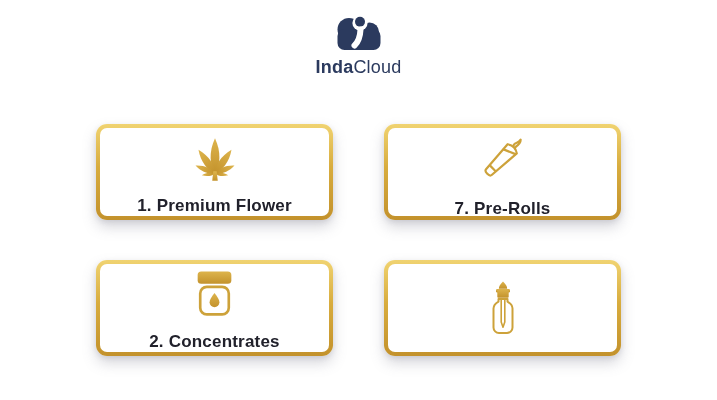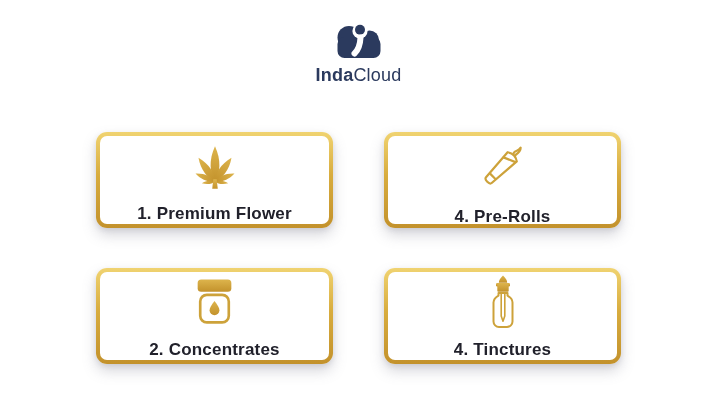--- a/index.html
+++ b/index.html
@@ -6,21 +6,21 @@
   html, body { width: 717px; height: 400px; }
   body {
     background: #ffffff;
     font-family: "Liberation Sans", sans-serif;
     overflow: hidden;
   }
   .page { width: 717px; height: 400px; position: relative; }
 
   
   .header {
-    padding-top: 20px;
+    padding-top: 12px;
     display: flex;
     flex-direction: column;
     align-items: center;
   }
   .logo-icon { display: block; }
   .brand {
     margin-top: 2px;
     font-size: 18px;
     color: #2b3a5e;
     letter-spacing: 0.2px;
@@ -124,21 +124,21 @@
         <div class="icon-box">
           <svg width="64" height="64" viewBox="0 0 64 64">
             <g transform="rotate(45 32 32)" stroke="#cda23a" stroke-width="2.2" fill="none" stroke-linejoin="round" stroke-linecap="round">
               <path d="M25.5 19 L28 52 C28.2 55 35.8 55 36 52 L38.5 19 C34 15.8 30 15.8 25.5 19 Z"></path>
               <path d="M30.5 15.5 C29 12 33 11 31.5 6.5 C34.5 9.5 33.5 13 33 15.5"></path>
               <path d="M26.3 25.5 L38 20.5"></path>
               <path d="M28.6 46.5 L35.4 46.5"></path>
             </g>
           </svg>
         </div>
-        <div class="card-label">4. Pre-Rolls</div>
+        <div class="card-label">7. Pre-Rolls</div>
       </div>
     </div>
 
     <div class="card">
       <div class="card-inner">
         <div class="icon-box">
           <svg width="47" height="50" viewBox="0 0 46 49">
             <defs>
               <linearGradient id="goldB" x1="0" y1="0" x2="0" y2="1">
                 <stop offset="0" stop-color="#ddb44c"></stop>
@@ -164,18 +164,17 @@
                   <stop offset="1" stop-color="#c3922c"></stop>
               </linearGradient>
             </defs>
             <path d="M21 2.5 C18.2 5.5 16.8 7.3 16.8 9.8 L25.2 9.8 C25.2 7.3 23.8 5.5 21 2.5 Z" fill="url(#goldC)"></path>
             <rect x="14" y="10" width="14" height="3.4" rx="1.2" fill="url(#goldC)"></rect>
             <rect x="15.3" y="10" width="11.4" height="8.8" rx="1" fill="url(#goldC)"></rect>
             <path d="M16.5 20 L25.5 20 L25.5 22.6 C28.6 24.4 30.5 26.6 30.5 29.6 L30.5 48.5 A5.5 5.5 0 0 1 25 54 L17 54 A5.5 5.5 0 0 1 11.5 48.5 L11.5 29.6 C11.5 26.6 13.4 24.4 16.5 22.6 Z" fill="none" stroke="#cda23a" stroke-width="2" stroke-linejoin="round"></path>
             <path d="M19.2 20 L19.2 43 L21 48.2 L22.8 43 L22.8 20" fill="none" stroke="#cda23a" stroke-width="1.6" stroke-linejoin="round"></path>
           </svg>
         </div>
-        <div class="card-label">4. Tinctures</div>
       </div>
     </div>
 
   </div>
 </div>
 
 </body></html>

